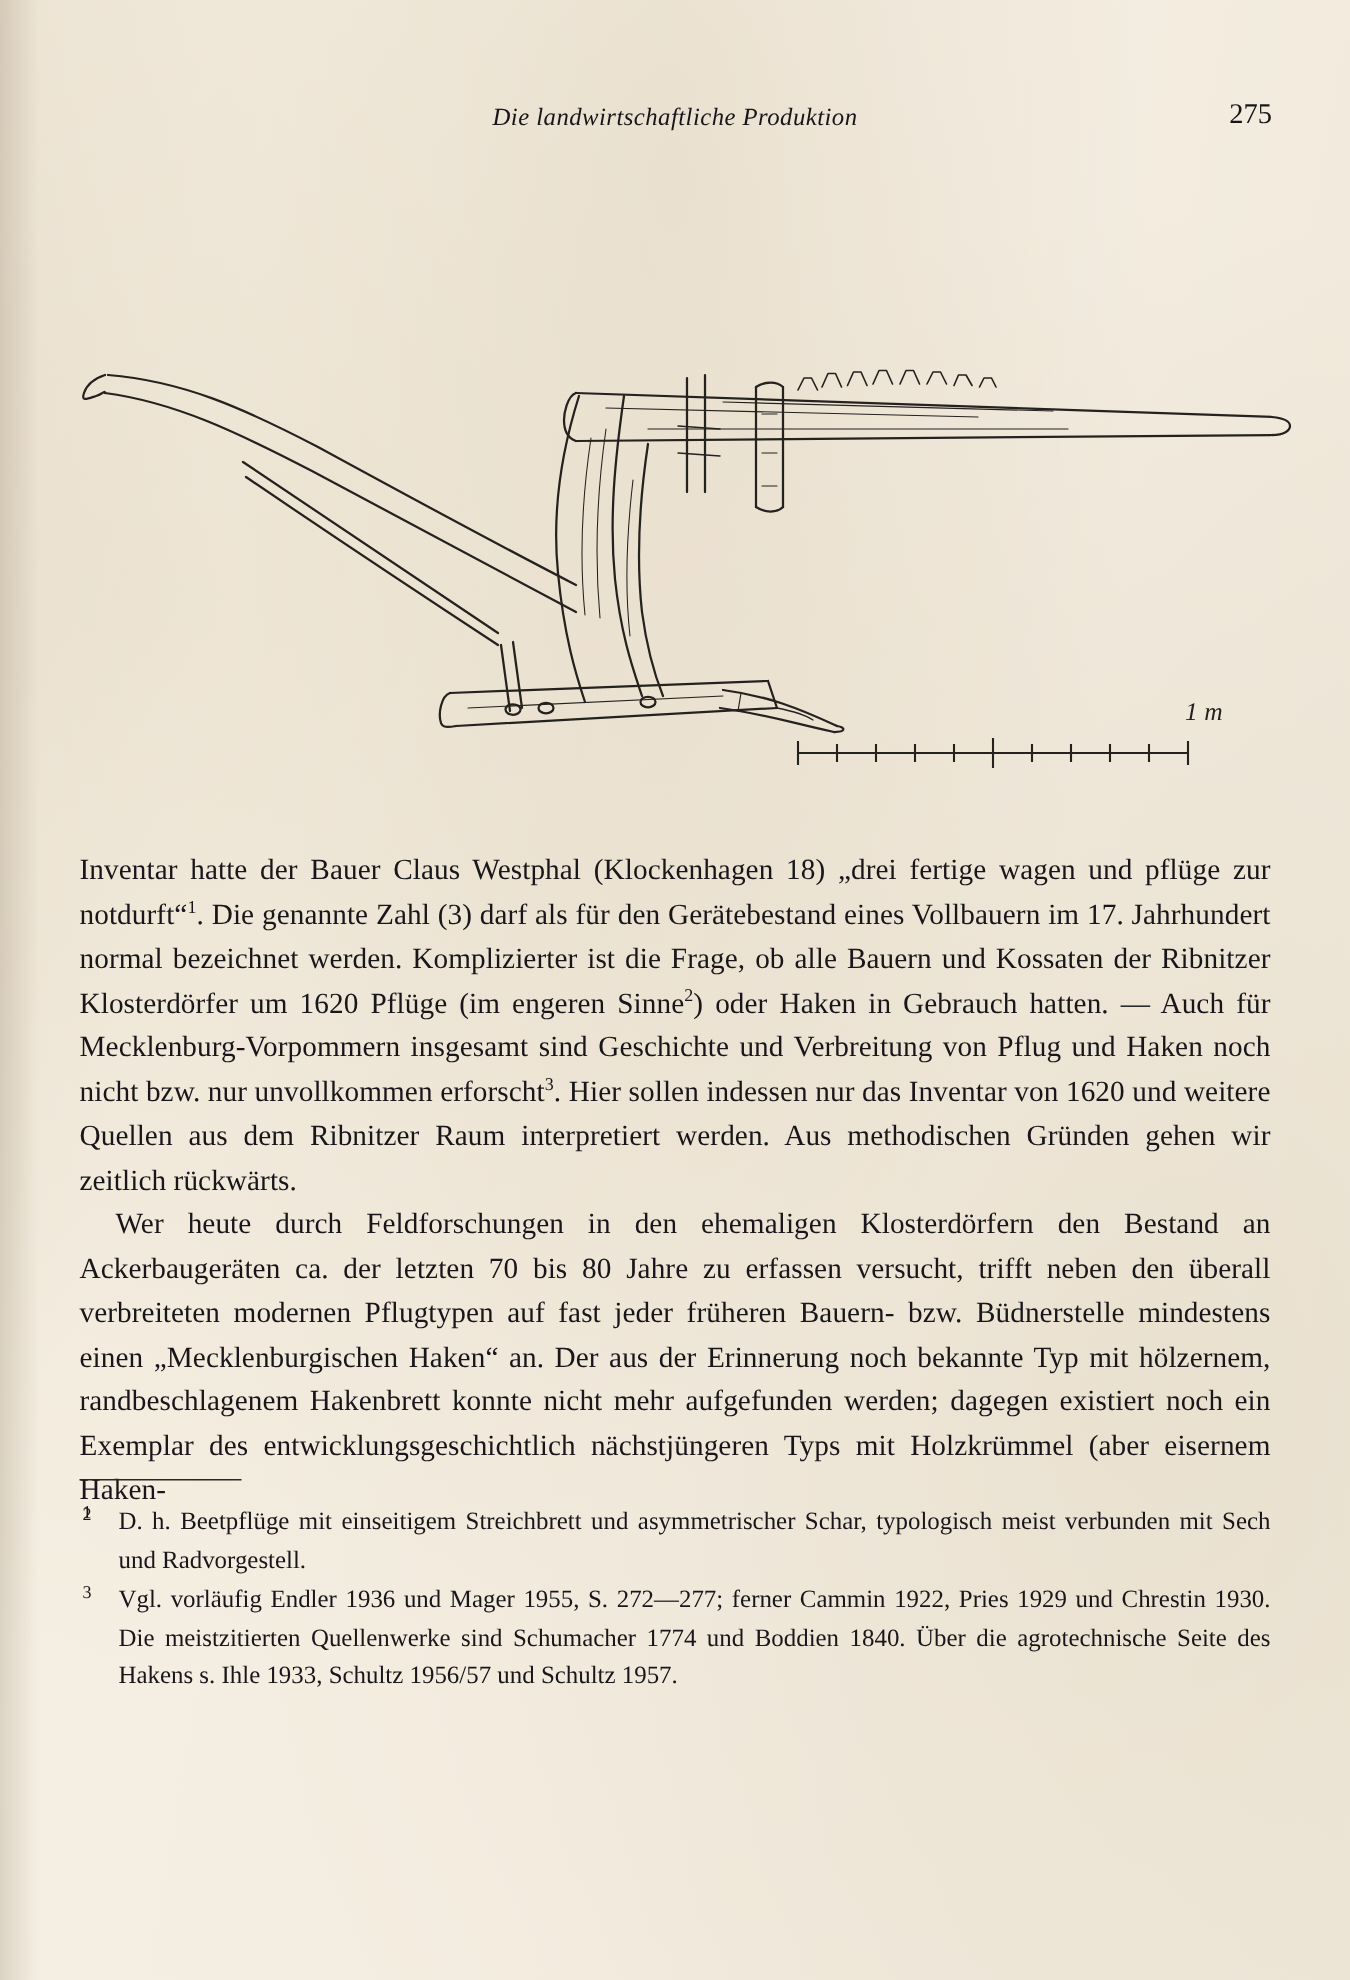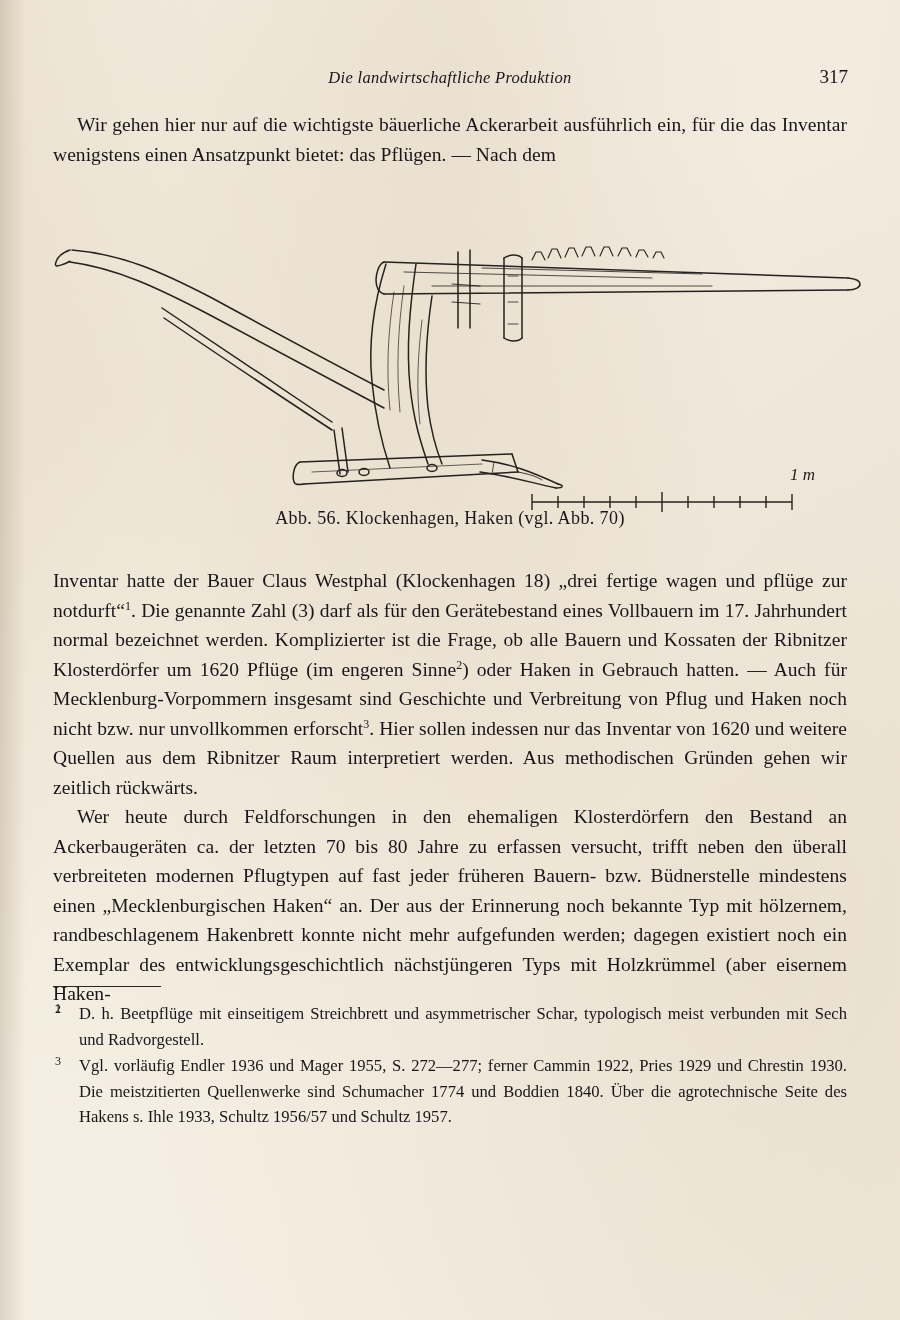--- a/index.html
+++ b/index.html
@@ -159,25 +159,24 @@
 <body>
 
 <div class="page">
   <div class="paper-tint"></div>
   <div class="gutter-shadow"></div>
 
   <div class="content">
 
     <div class="runhead">
       <div class="runhead-title">Die landwirtschaftliche Produktion</div>
-      <div class="runhead-page">317</div>
+      <div class="runhead-page">275</div>
     </div>
 
     <div class="block-top">
-      <p class="para indent" style="margin:0;">Wir gehen hier nur auf die wichtigste bäuerliche Ackerarbeit ausführlich ein, für die das Inventar wenigstens einen Ansatzpunkt bietet: das Pflügen. — Nach dem</p>
     </div>
 
     <div class="figure">
       <svg width="880" height="300" viewBox="0 0 880 300" xmlns="http://www.w3.org/2000/svg">
         <g fill="none" stroke="#24211e" stroke-width="1.5" stroke-linecap="round" stroke-linejoin="round">
 
           <path d="M60,18 C110,22 150,40 200,66 C255,96 310,126 372,158"></path>
           <path d="M58,30 C104,36 146,56 196,82 C252,112 312,144 372,176"></path>
           <path d="M58,18 C52,20 46,24 44,30 C42,36 46,34 52,32 C56,31 58,28 58,30"></path>
 
@@ -257,21 +256,20 @@
           <path d="M650,260 L650,280"></path>
           <path d="M676,264 L676,276"></path>
           <path d="M702,264 L702,276"></path>
           <path d="M728,264 L728,276"></path>
           <path d="M754,264 L754,276"></path>
         </g>
         <text x="778" y="248" font-family="Liberation Serif, serif" font-style="italic" font-size="17" fill="#24211e">1 m</text>
       </svg>
     </div>
 
-    <div class="figcaption">Abb. 56.  Klockenhagen, Haken (vgl. Abb. 70)</div>
 
     <div class="block-main">
       <p class="para" style="margin:0;">
         <span>Inventar hatte der Bauer Claus Westphal (Klockenhagen 18) „drei fertige wagen und pflüge zur notdurft“</span><sup class="ref">1</sup><span>. Die genannte Zahl (3) darf als für den Gerätebestand eines Vollbauern im 17. Jahrhundert normal bezeichnet werden. Komplizierter ist die Frage, ob alle Bauern und Kossaten der Ribnitzer Klosterdörfer um 1620 Pflüge (im engeren Sinne</span><sup class="ref">2</sup><span>) oder Haken in Gebrauch hatten. — Auch für Mecklenburg-Vorpommern insgesamt sind Geschichte und Verbreitung von Pflug und Haken noch nicht bzw. nur unvollkommen erforscht</span><sup class="ref">3</sup><span>. Hier sollen indessen nur das Inventar von 1620 und weitere Quellen aus dem Ribnitzer Raum interpretiert werden. Aus methodischen Gründen gehen wir zeitlich rückwärts.</span>
       </p>
       <p class="para indent" style="margin:0;">Wer heute durch Feldforschungen in den ehemaligen Klosterdörfern den Bestand an Ackerbaugeräten ca. der letzten 70 bis 80 Jahre zu erfassen versucht, trifft neben den überall verbreiteten modernen Pflugtypen auf fast jeder früheren Bauern- bzw. Büdnerstelle mindestens einen „Mecklenburgischen Haken“ an. Der aus der Erinnerung noch bekannte Typ mit hölzernem, randbeschlagenem Hakenbrett konnte nicht mehr aufgefunden werden; dagegen existiert noch ein Exemplar des entwicklungsgeschichtlich nächstjüngeren Typs mit Holzkrümmel (aber eisernem Haken-</p>
     </div>
 
     <div class="fn-rule"></div>
     <div class="footnotes">

